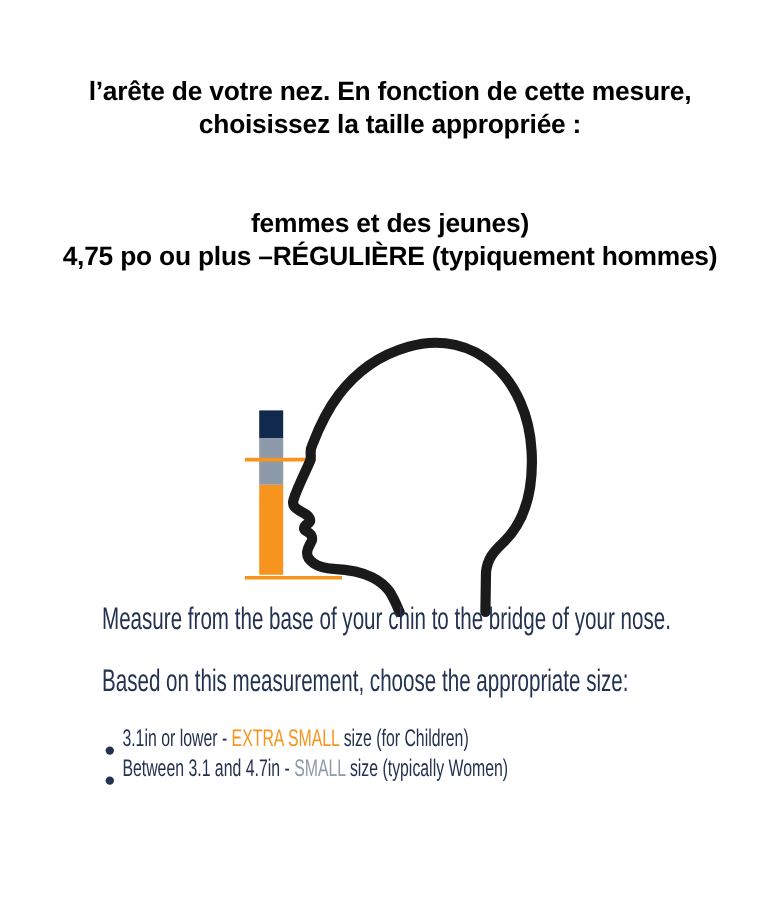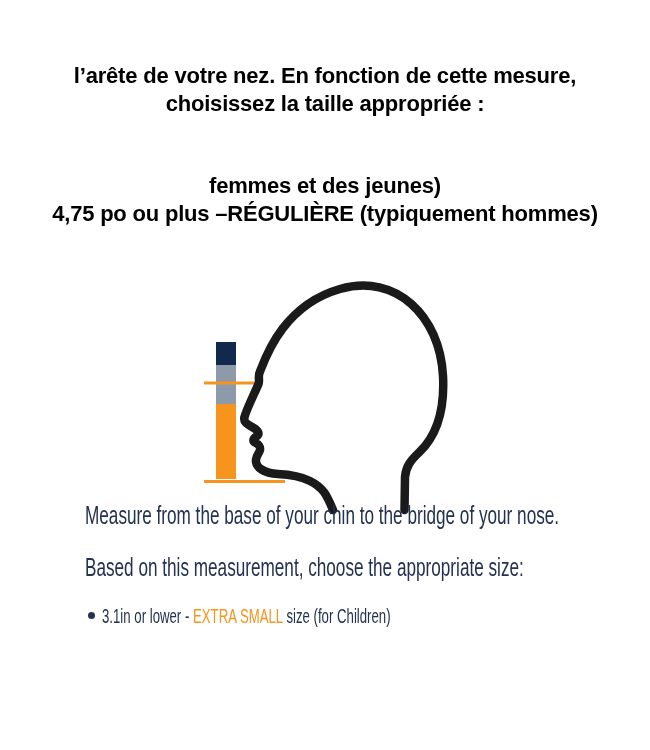--- a/index.html
+++ b/index.html
@@ -53,21 +53,21 @@
   #en-bullets {
     position: absolute;
     left: 88px; top: 604px;
     margin: 0; padding: 0;
     list-style: none;
     color: #233250;
     font-size: 20px;
   }
   #en-bullets li {
     display: flex;
-    align-items: flex-start;
+    align-items: flex-end;
     height: 25px;
   }
   .bullet-dot {
     flex: none;
     width: 7px; height: 7px;
     border-radius: 50%;
     background: #233250;
     margin: 8px 7px 0 0;
   }
   #en-bullets .cond { line-height: 25px; }
@@ -104,13 +104,17 @@
 
 <div id="en-choose" class="en-line">
   <span class="cond">Based on this measurement, choose the appropriate size:</span>
 </div>
 
 <ul id="en-bullets">
   <li>
     <span class="bullet-dot"></span>
     <span class="cond"><span>3.1in or lower - </span><span style="color: rgb(247, 148, 30);">EXTRA SMALL</span><span> size (for Children)</span></span>
   </li>
+  <li>
+    <span class="bullet-dot"></span>
+    <span class="cond"><span>Between 3.1 and 4.7in - </span><span style="color: rgb(140, 154, 169);">SMALL</span><span> size (typically Women)</span></span>
+  </li>
 </ul>
 
 </body></html>

